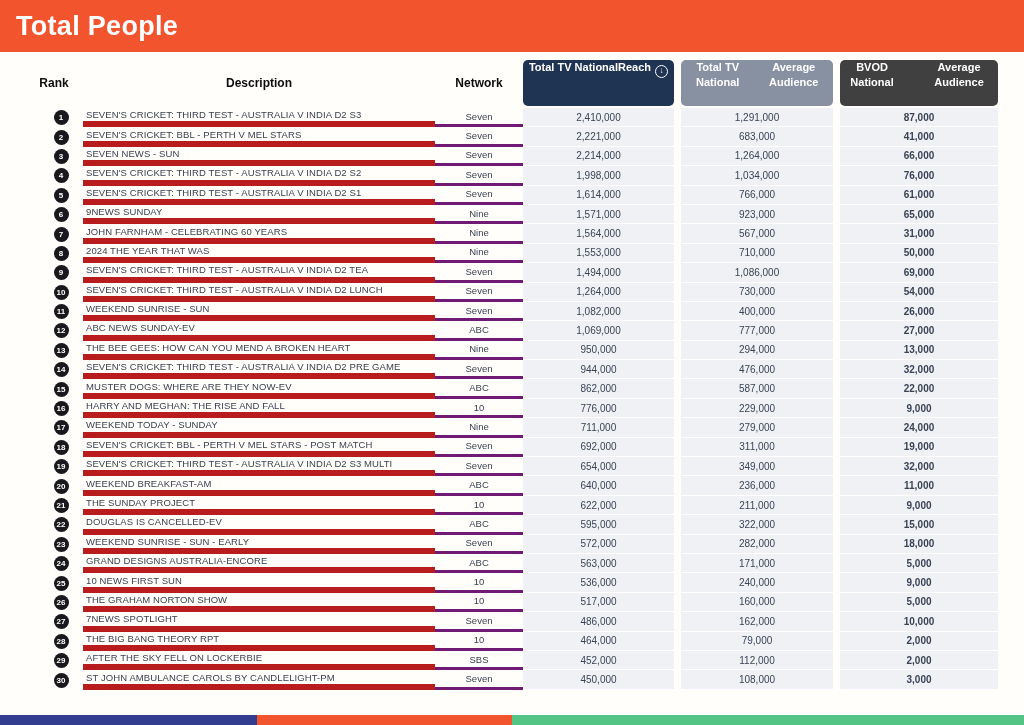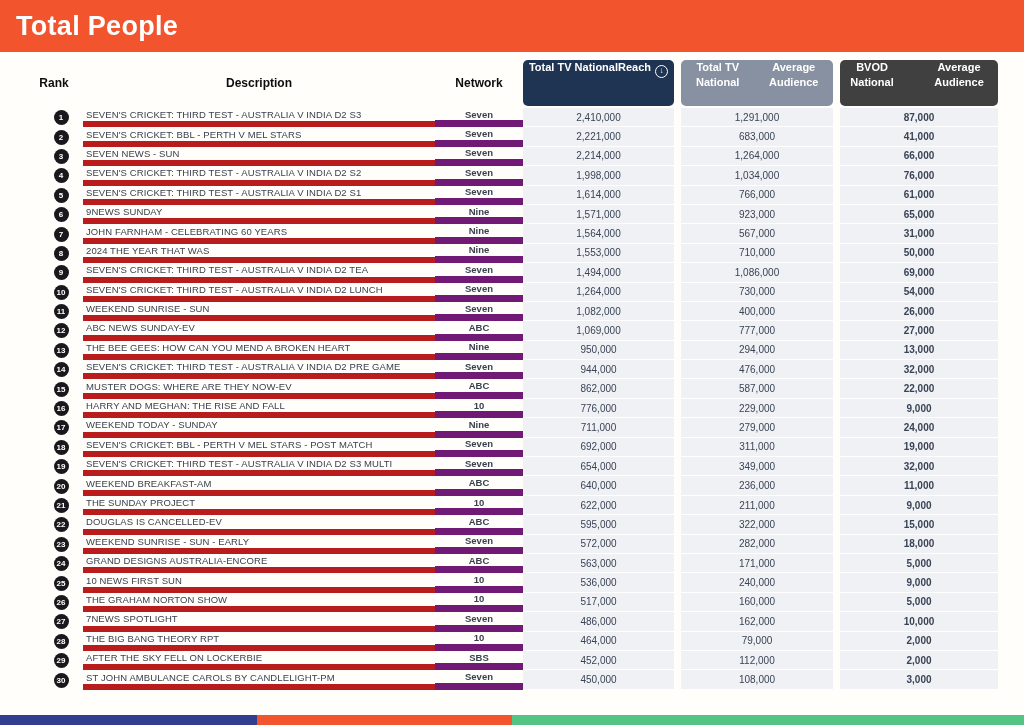--- a/index.html
+++ b/index.html
@@ -120,22 +120,21 @@
     padding-left:3px;
     letter-spacing:0.1px;
     white-space:nowrap;
     overflow:hidden;
   }
   .net-cell {
     grid-column:3;
     font-size:9.5px;
     color:#39414F;
     justify-content:center;
-    border-bottom:7px solid #701a75;
-    font-weight:bold;
+    border-bottom:3px solid #701a75;
   }
   .num-cell {
     background:#EFF1F5;
     border-bottom:1px solid #FFFFFF;
     justify-content:center;
     font-size:10px;
     color:#3A4354;
   }
   .num-reach { grid-column:4; }
   .num-avg   { grid-column:6; }

